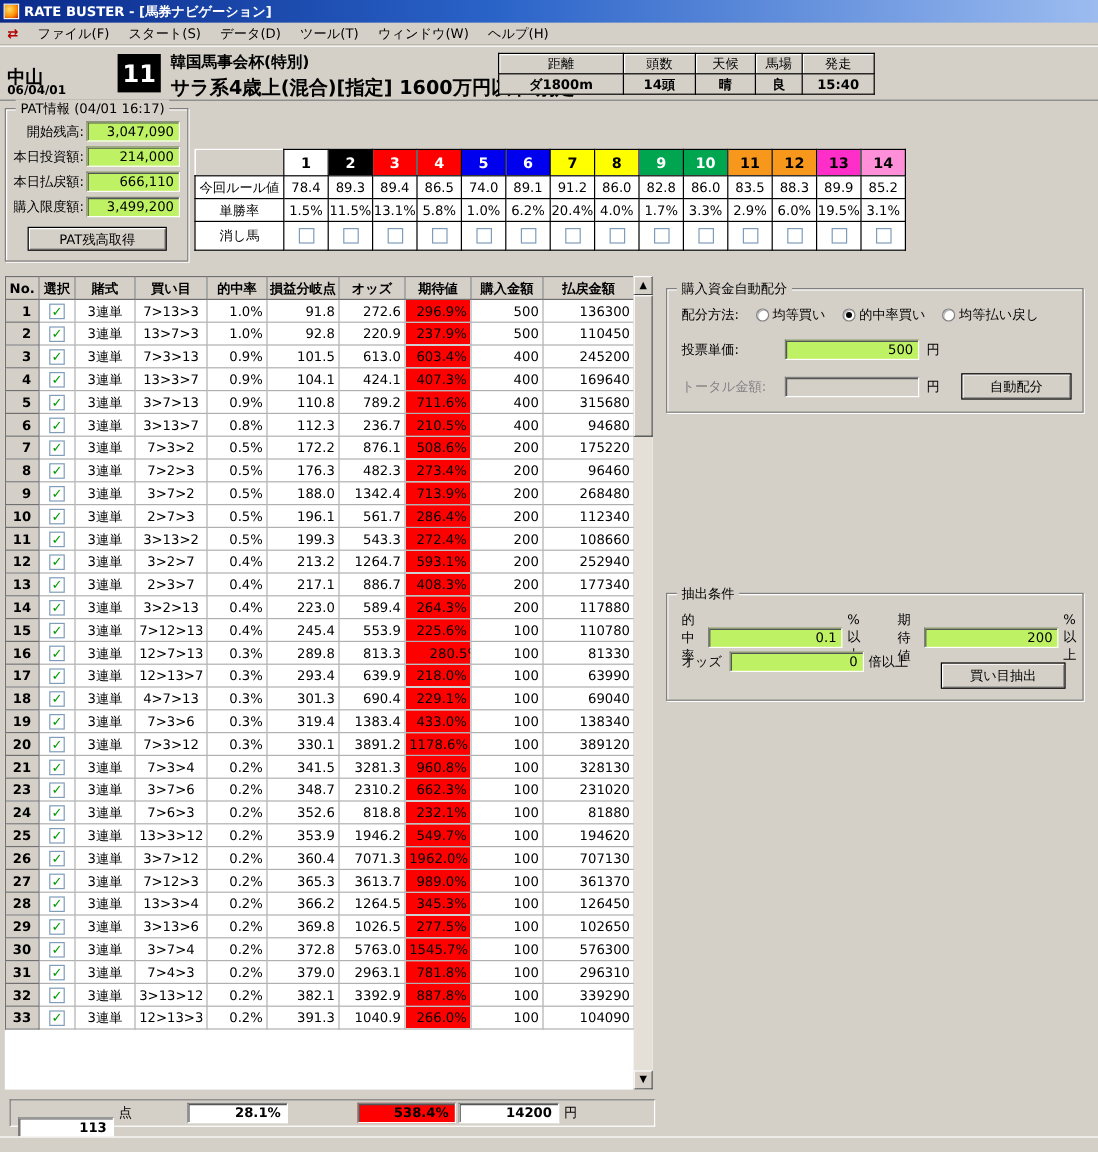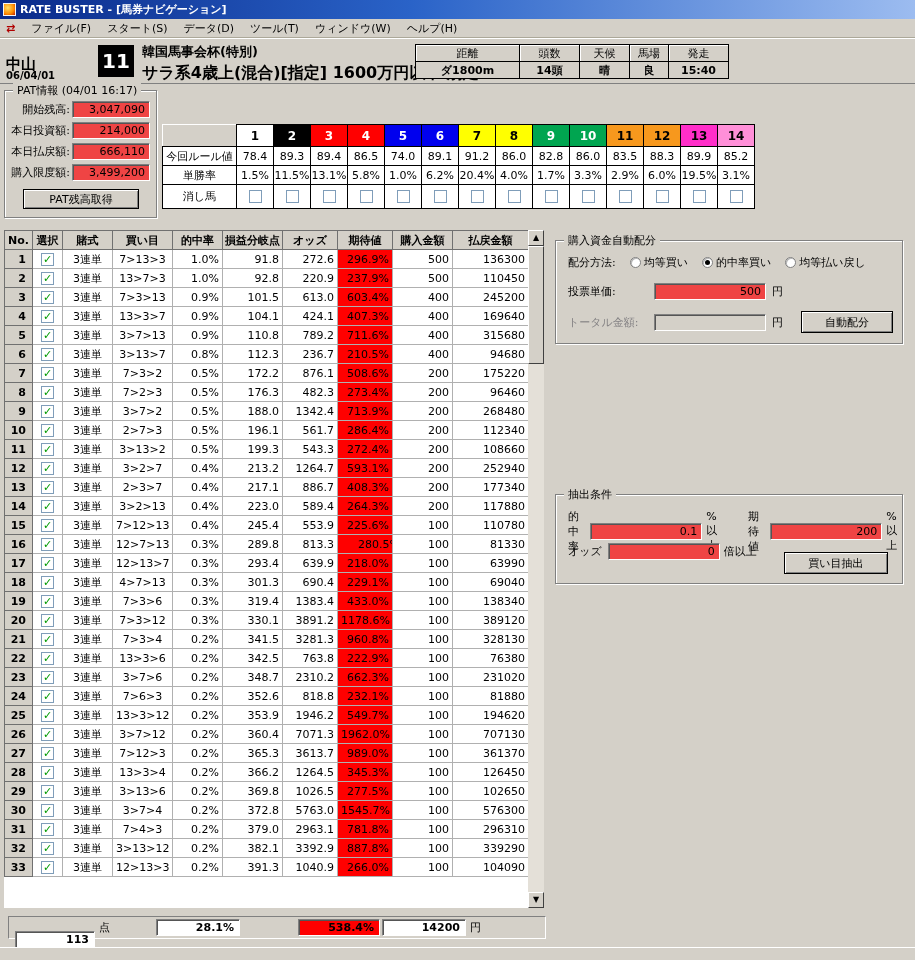--- a/index.html
+++ b/index.html
@@ -57,21 +57,21 @@
   }
   .groupbox-title {
     position:absolute; top:-8px; left:8px; background:#d4d0c8; padding:0 4px; white-space:nowrap;
   }
   
   .pat-box { left:4px; top:90px; width:153px; height:128px; }
   .pat-fields { position:absolute; top:10px; right:6px; left:4px; }
   .pat-row { display:flex; justify-content:flex-end; align-items:center; margin-bottom:4px; }
   .pat-label { white-space:nowrap; margin-right:2px; }
   .field {
-    display:inline-block; background:#ef4444; text-align:right;
+    display:inline-block; background:#bef264; text-align:right;
     border:1px solid; border-color:#808080 #fff #fff #808080;
     box-shadow:inset 1px 1px 0 #555;
     padding:1px 4px; height:17px; line-height:13px;
     font-family:inherit; font-size:11px;
   }
   .pat-value { width:78px; }
   .btn {
     background:#d4d0c8; border:1px solid #000;
     box-shadow:inset 1px 1px 0 #fff, inset -1px -1px 0 #808080;
     font-family:inherit; font-size:11px; cursor:default;
@@ -586,32 +586,20 @@
           <td class="c-type">3連単</td>
           <td class="c-target">7&gt;3&gt;4</td>
           <td class="c-num">0.2%</td>
           <td class="c-num">341.5</td>
           <td class="c-num">3281.3</td>
           <td class="c-num" style="background: rgb(255, 0, 0);">960.8%</td>
           <td class="c-num">100</td>
           <td class="c-num">328130</td>
         </tr>
         <tr>
-          <td class="c-no">22</td>
-          <td class="c-sel"><span class="cb sel-cb">✓</span></td>
-          <td class="c-type">3連単</td>
-          <td class="c-target">13&gt;3&gt;6</td>
-          <td class="c-num">0.2%</td>
-          <td class="c-num">342.5</td>
-          <td class="c-num">763.8</td>
-          <td class="c-num" style="background: rgb(255, 0, 0);">222.9%</td>
-          <td class="c-num">100</td>
-          <td class="c-num">76380</td>
-        </tr>
-        <tr>
           <td class="c-no">23</td>
           <td class="c-sel"><span class="cb sel-cb">✓</span></td>
           <td class="c-type">3連単</td>
           <td class="c-target">3&gt;7&gt;6</td>
           <td class="c-num">0.2%</td>
           <td class="c-num">348.7</td>
           <td class="c-num">2310.2</td>
           <td class="c-num" style="background: rgb(255, 0, 0);">662.3%</td>
           <td class="c-num">100</td>
           <td class="c-num">231020</td>

